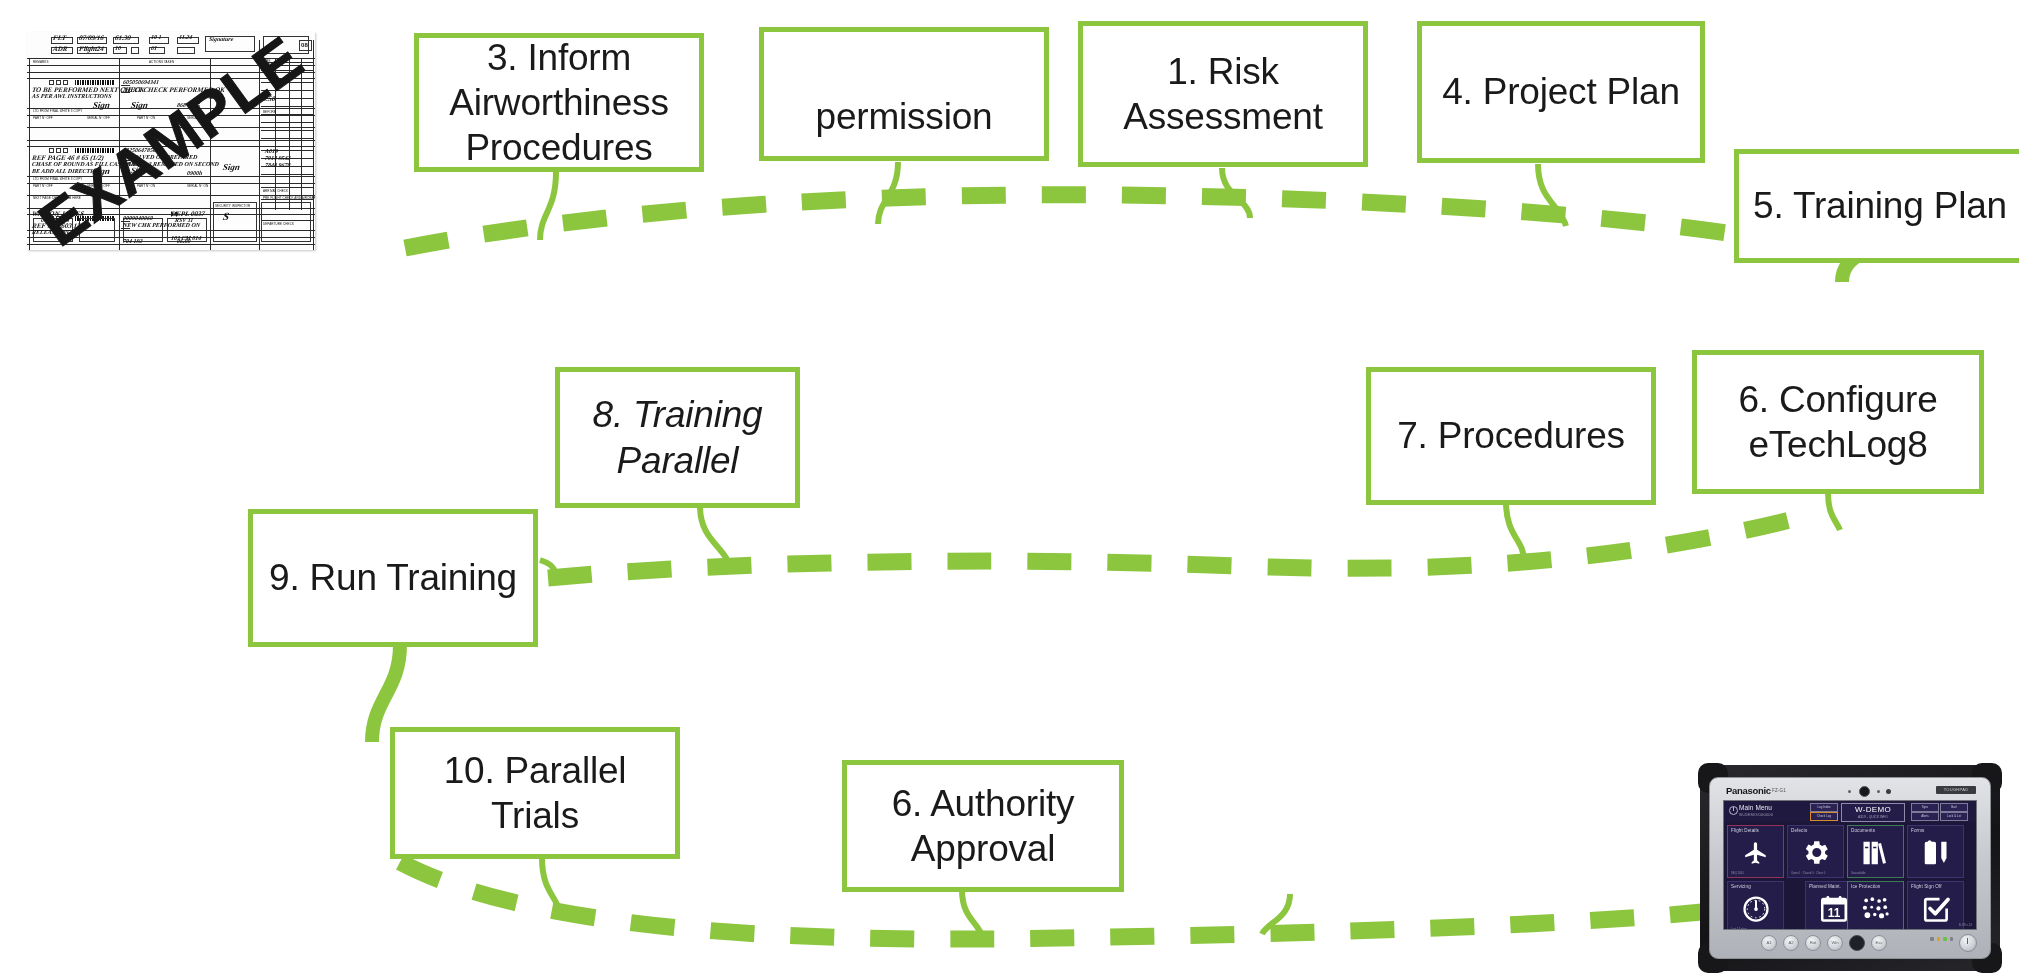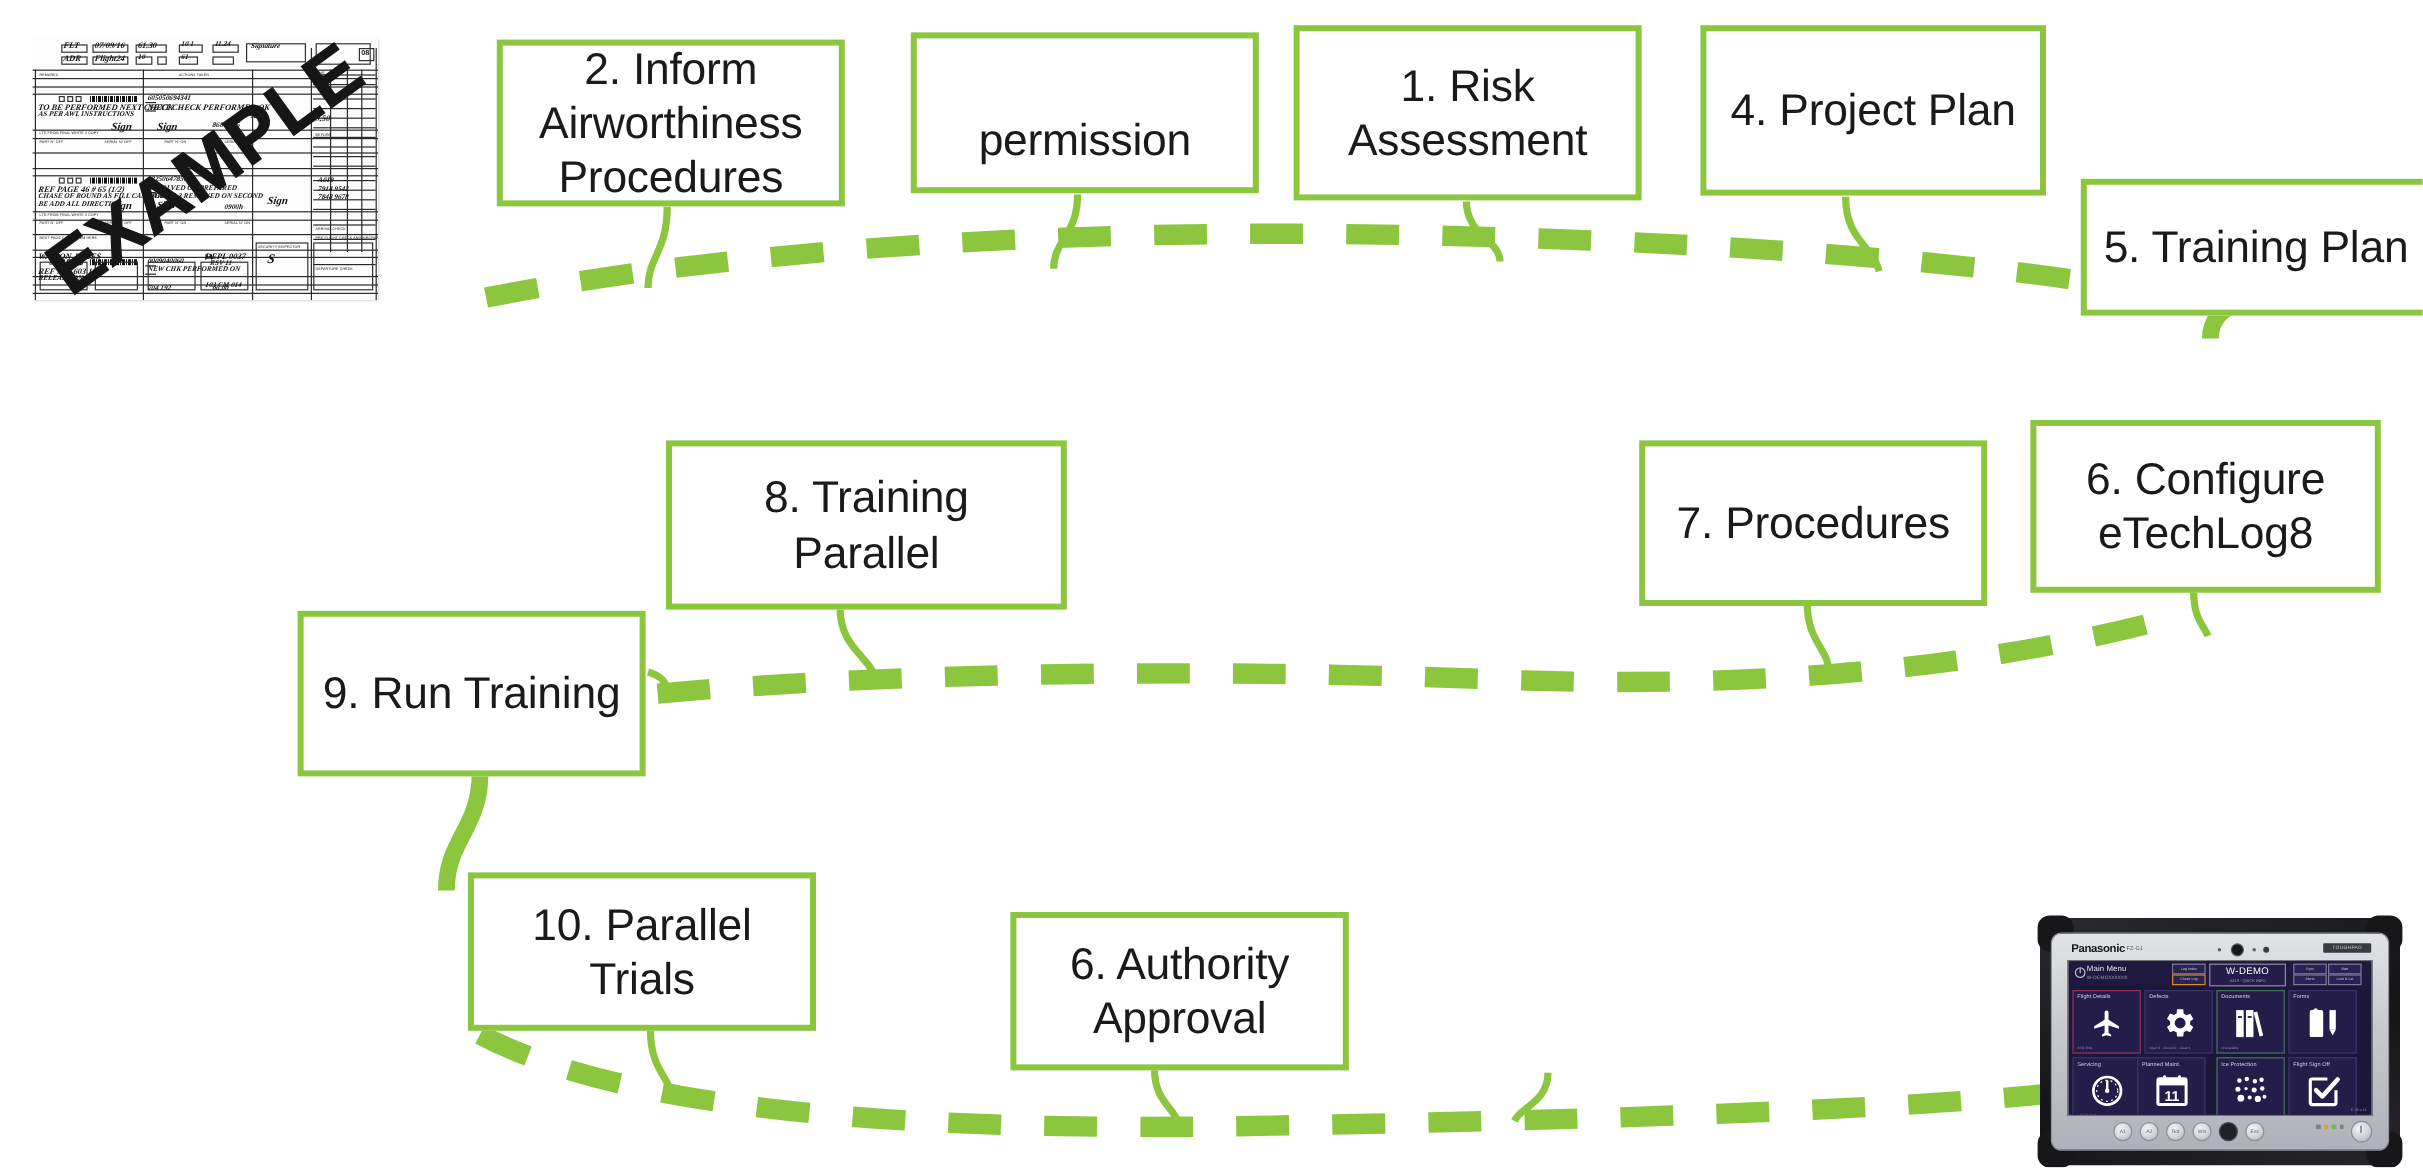--- a/index.html
+++ b/index.html
@@ -524,21 +524,21 @@
     <path d="M 700,506 C 700,540 724,546 730,566" fill="none" stroke="#8CC63F" stroke-width="6"></path>
     <path d="M 1828,492 C 1828,516 1836,520 1840,530" fill="none" stroke="#8CC63F" stroke-width="6"></path>
     <path d="M 540,560 C 560,566 556,578 552,584" fill="none" stroke="#8CC63F" stroke-width="6"></path>
 
     <path d="M 542,858 C 542,890 556,896 560,912" fill="none" stroke="#8CC63F" stroke-width="6"></path>
     <path d="M 962,890 C 962,918 978,922 982,936" fill="none" stroke="#8CC63F" stroke-width="6"></path>
     <path d="M 1290,894 C 1290,918 1268,922 1262,934" fill="none" stroke="#8CC63F" stroke-width="6"></path>
   </svg>
 
   <div class="step-box" style="left:414px; top:33px; width:290px; height:139px;">
-    <span class="label"><span>2. Inform</span><br><span>Airworthiness</span><br><span>Procedures</span></span>
+    <span class="label"><span>3. Inform</span><br><span>Airworthiness</span><br><span>Procedures</span></span>
   </div>
 
   <div class="step-box" style="left:759px; top:27px; width:290px; height:134px;">
     <span class="label"><br><span>permission</span></span>
   </div>
 
   <div class="step-box" style="left:1078px; top:21px; width:290px; height:146px;">
     <span class="label"><span>1. Risk</span><br><span>Assessment</span></span>
   </div>
 
@@ -551,21 +551,21 @@
   </div>
 
   <div class="step-box" style="left:1692px; top:350px; width:292px; height:144px;">
     <span class="label"><span>6. Configure</span><br><span>eTechLog8</span></span>
   </div>
 
   <div class="step-box" style="left:1330px; top:367px; width:290px; height:138px;margin-left:36px;">
     <span class="label"><span>7. Procedures</span></span>
   </div>
 
-  <div class="step-box" style="left:555px; top:367px; width:334px; height:141px;">
+  <div class="step-box" style="left:555px; top:367px; width:245px; height:141px;font-style:italic;">
     <span class="label"><span>8. Training</span><br><span>Parallel</span></span>
   </div>
 
   <div class="step-box" style="left:248px; top:509px; width:290px; height:138px;">
     <span class="label"><span>9. Run Training</span></span>
   </div>
 
   <div class="step-box" style="left:390px; top:727px; width:290px; height:132px;">
     <span class="label"><span>10. Parallel Trials</span></span>
   </div>
@@ -667,21 +667,21 @@
               <svg width="30" height="30" viewBox="0 0 24 24">
                 <circle cx="12" cy="12" r="9.2" fill="none" stroke="#ffffff" stroke-width="1.8"></circle>
                 <circle cx="12" cy="12" r="7" fill="none" stroke="#ffffff" stroke-width="0.8" stroke-dasharray="1.3 2.2"></circle>
                 <path d="M12 12 L12 5.6" stroke="#ffffff" stroke-width="1.6" stroke-linecap="round"></path>
                 <circle cx="12" cy="12" r="1.5" fill="#ffffff"></circle>
               </svg>
             </div>
             <div class="tile-sub">Last 14 days</div>
           </div>
 
-          <div class="tile" style="left:57px; top:59px; width:57px; height:53px;padding-left:30px;">
+          <div class="tile" style="left:81px; top:59px; width:57px; height:53px;padding-left:30px;">
             <div class="tile-label">Planned Maint.</div>
             <div class="tile-ico">
               <svg width="30" height="30" viewBox="0 0 24 24">
                 <rect x="2.6" y="4" width="18.8" height="17.2" rx="1" fill="none" stroke="#ffffff" stroke-width="2"></rect>
                 <rect x="2.6" y="4" width="18.8" height="4.4" fill="#ffffff"></rect>
                 <rect x="6" y="1.6" width="2.2" height="4" rx="1" fill="#ffffff"></rect>
                 <rect x="15.8" y="1.6" width="2.2" height="4" rx="1" fill="#ffffff"></rect>
                 <text x="12" y="18.6" font-family="Liberation Sans, sans-serif" font-size="9.5" font-weight="700" fill="#ffffff" text-anchor="middle">11</text>
               </svg>
             </div>

